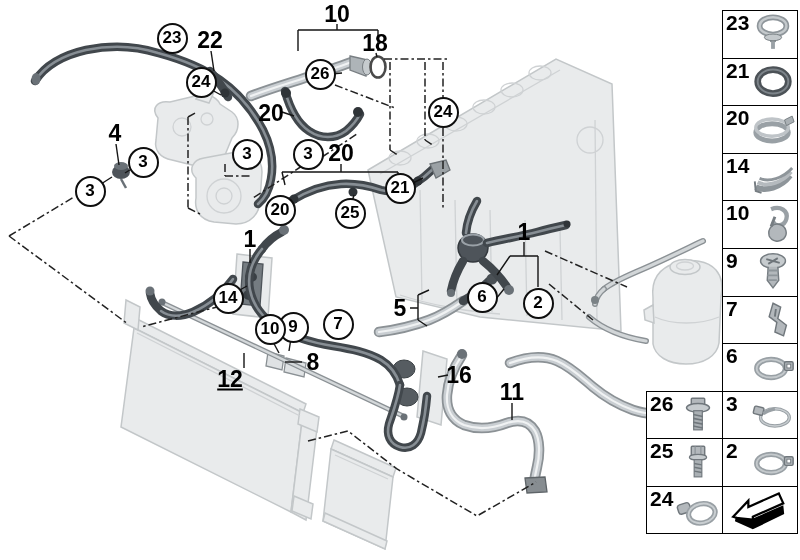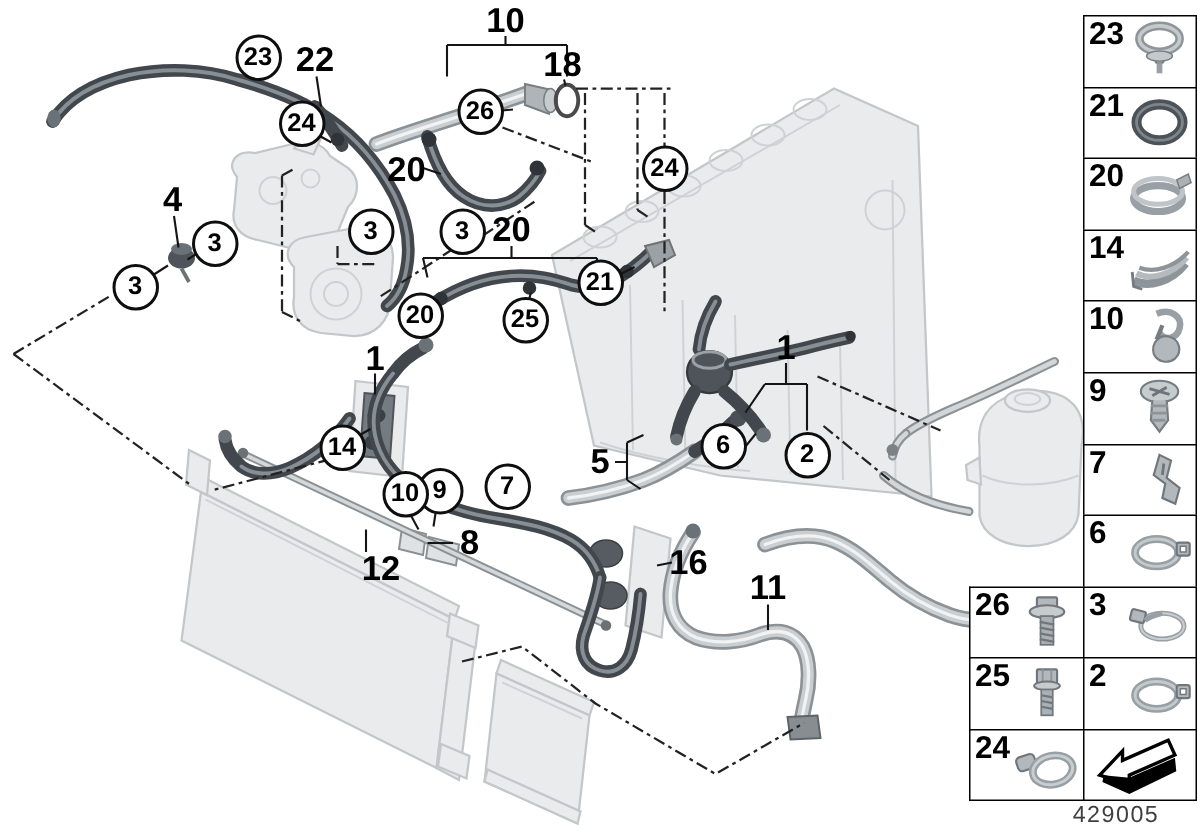--- a/index.html
+++ b/index.html
@@ -260,21 +260,21 @@
       <div class="co-circle" style="left: 247px; top: 154px;">3</div>
       <div class="co-circle" style="left: 308px; top: 154px;">3</div>
       <div class="co-plain" style="left: 115px; top: 133px;">4</div>
       <div class="co-plain" style="left: 400px; top: 308px;">5</div>
       <div class="co-circle" style="left: 482px; top: 297px;">6</div>
       <div class="co-circle" style="left: 338px; top: 324px;">7</div>
       <div class="co-plain" style="left: 313px; top: 362px;">8</div>
       <div class="co-circle" style="left: 293px; top: 327px;">9</div>
       <div class="co-circle" style="left: 270px; top: 329px;">10</div>
       <div class="co-plain" style="left: 512px; top: 392px;">11</div>
-      <div class="co-plain" style="left: 254px; top: 379px;">12</div>
+      <div class="co-plain" style="left: 230px; top: 379px; text-decoration: underline;">12</div>
       <div class="co-plain" style="left: 250px; top: 239px;">1</div>
       <div class="co-circle" style="left: 228px; top: 298px;">14</div>
       <div class="co-plain" style="left: 459px; top: 375px;">16</div>
       <div class="co-plain" style="left: 271px; top: 113px;">20</div>
       <div class="co-plain" style="left: 337px; top: 14px;">10</div>
       <div class="co-plain" style="left: 375px; top: 43px;">18</div>
       <div class="co-plain" style="left: 341px; top: 153px;">20</div>
       <div class="co-circle" style="left: 280px; top: 210px;">20</div>
       <div class="co-circle" style="left: 400px; top: 188px;">21</div>
       <div class="co-plain" style="left: 210px; top: 40px;">22</div>
@@ -427,14 +427,13 @@
         <span class="cellicon">
           <svg viewBox="0 0 48 44">
             <rect x="3" y="15" width="13" height="10" rx="3" fill="#b3b8bc" stroke="#70777c" stroke-width="1.5" transform="rotate(-18 9 20)"></rect>
             <ellipse cx="28" cy="25" rx="14" ry="10" fill="none" stroke="#99a0a5" stroke-width="5.5" transform="rotate(-12 28 25)"></ellipse>
             <ellipse cx="28" cy="25" rx="14" ry="10" fill="none" stroke="#c9ced1" stroke-width="2" transform="rotate(-12 28 25)"></ellipse>
           </svg>
         </span>
       </div>
     </div>
 
-  <div id="part-number">429005</div>
 </div>
 
 </body></html>

